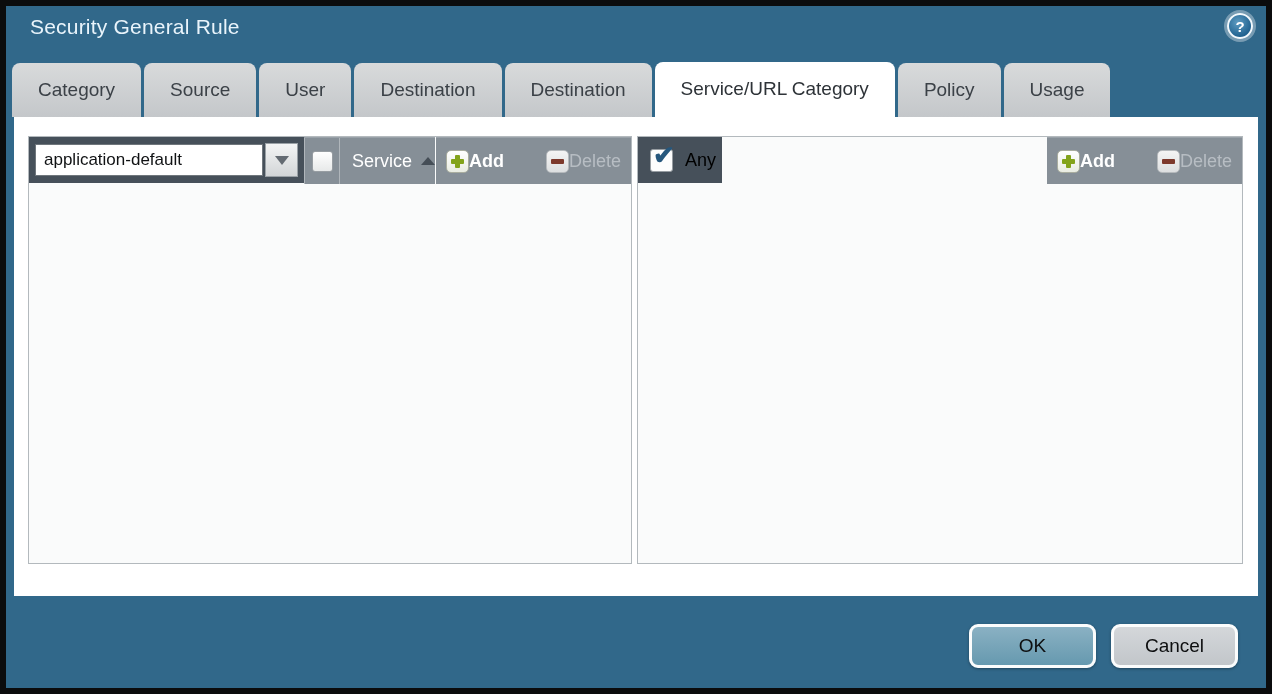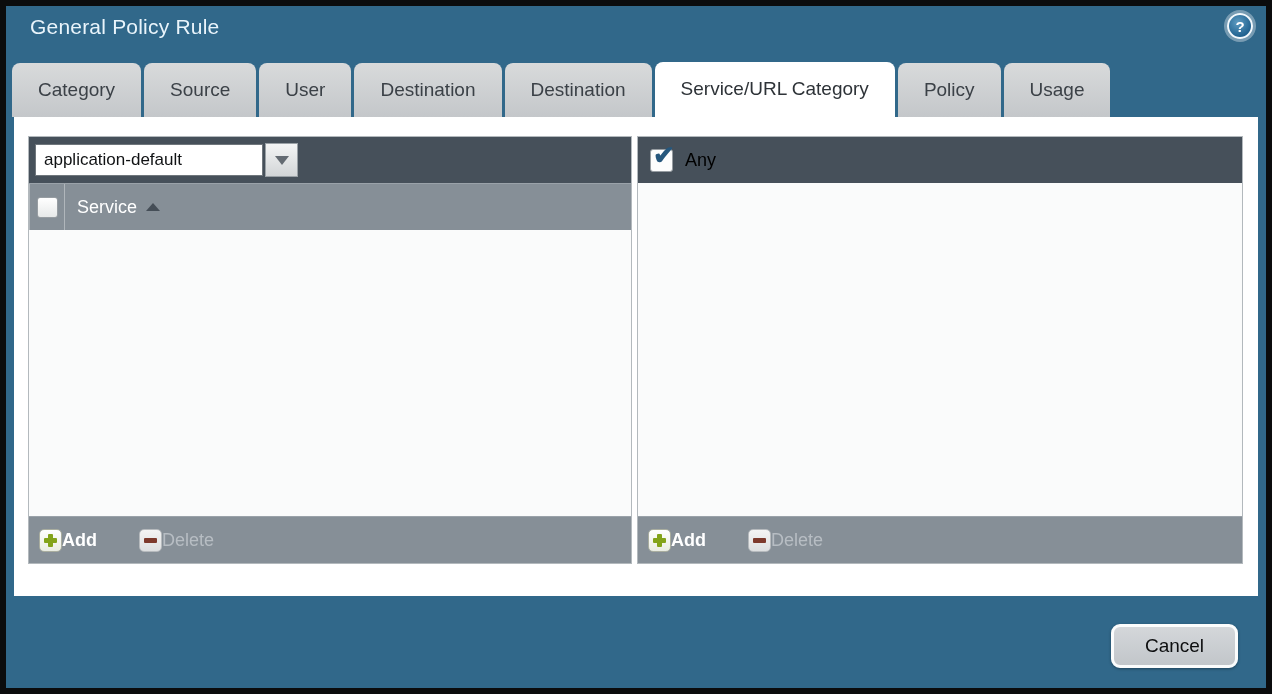--- a/index.html
+++ b/index.html
@@ -44,21 +44,21 @@
   .tab.active{
     background:#ffffff;color:#2e3338;height:55px;line-height:54px;
   }
   
   .content{
     position:absolute;left:8px;top:111px;width:1244px;height:479px;
     background:#ffffff;z-index:2;
   }
   .panel{
     position:absolute;top:19px;height:428px;
-    display:flex;flex-direction:column;
+    display:flex;flex-direction:row;
     border:1px solid #b3b9bd;box-sizing:border-box;
     background:#fafbfb;
   }
   .panel.left{left:14px;width:604px;}
   .panel.right{left:623px;width:606px;}
   .panel-topbar{
     height:46px;flex:none;background:#46505a;
     display:flex;align-items:center;padding:0 6px;
     box-sizing:border-box;
   }
@@ -143,21 +143,21 @@
     font-family:"Liberation Sans",sans-serif;
   }
   .btn.ok{background:linear-gradient(180deg,#8ab1c3,#6699af);}
   .btn.cancel{background:linear-gradient(180deg,#d4d7da,#c2c6ca);}
 </style>
 </head>
 <body>
 
 <div class="dialog">
 
-  <div class="title">General Policy Rule</div>
+  <div class="title">Security General Rule</div>
   <div class="help">?</div>
 
   <div class="tabs">
     <div class="tab">Category</div>
     <div class="tab">Source</div>
     <div class="tab">User</div>
     <div class="tab">Destination</div>
     <div class="tab">Destination</div>
     <div class="tab active">Service/URL Category</div>
     <div class="tab">Policy</div>
@@ -209,16 +209,17 @@
         <div class="footer-btn disabled">
           <span class="icon-del"></span>
           <span class="lbl">Delete</span>
         </div>
       </div>
     </div>
 
   </div>
 
   <div class="dlg-buttons">
+    <div class="btn ok">OK</div>
     <div class="btn cancel">Cancel</div>
   </div>
 
 </div>
 
 </body></html>

